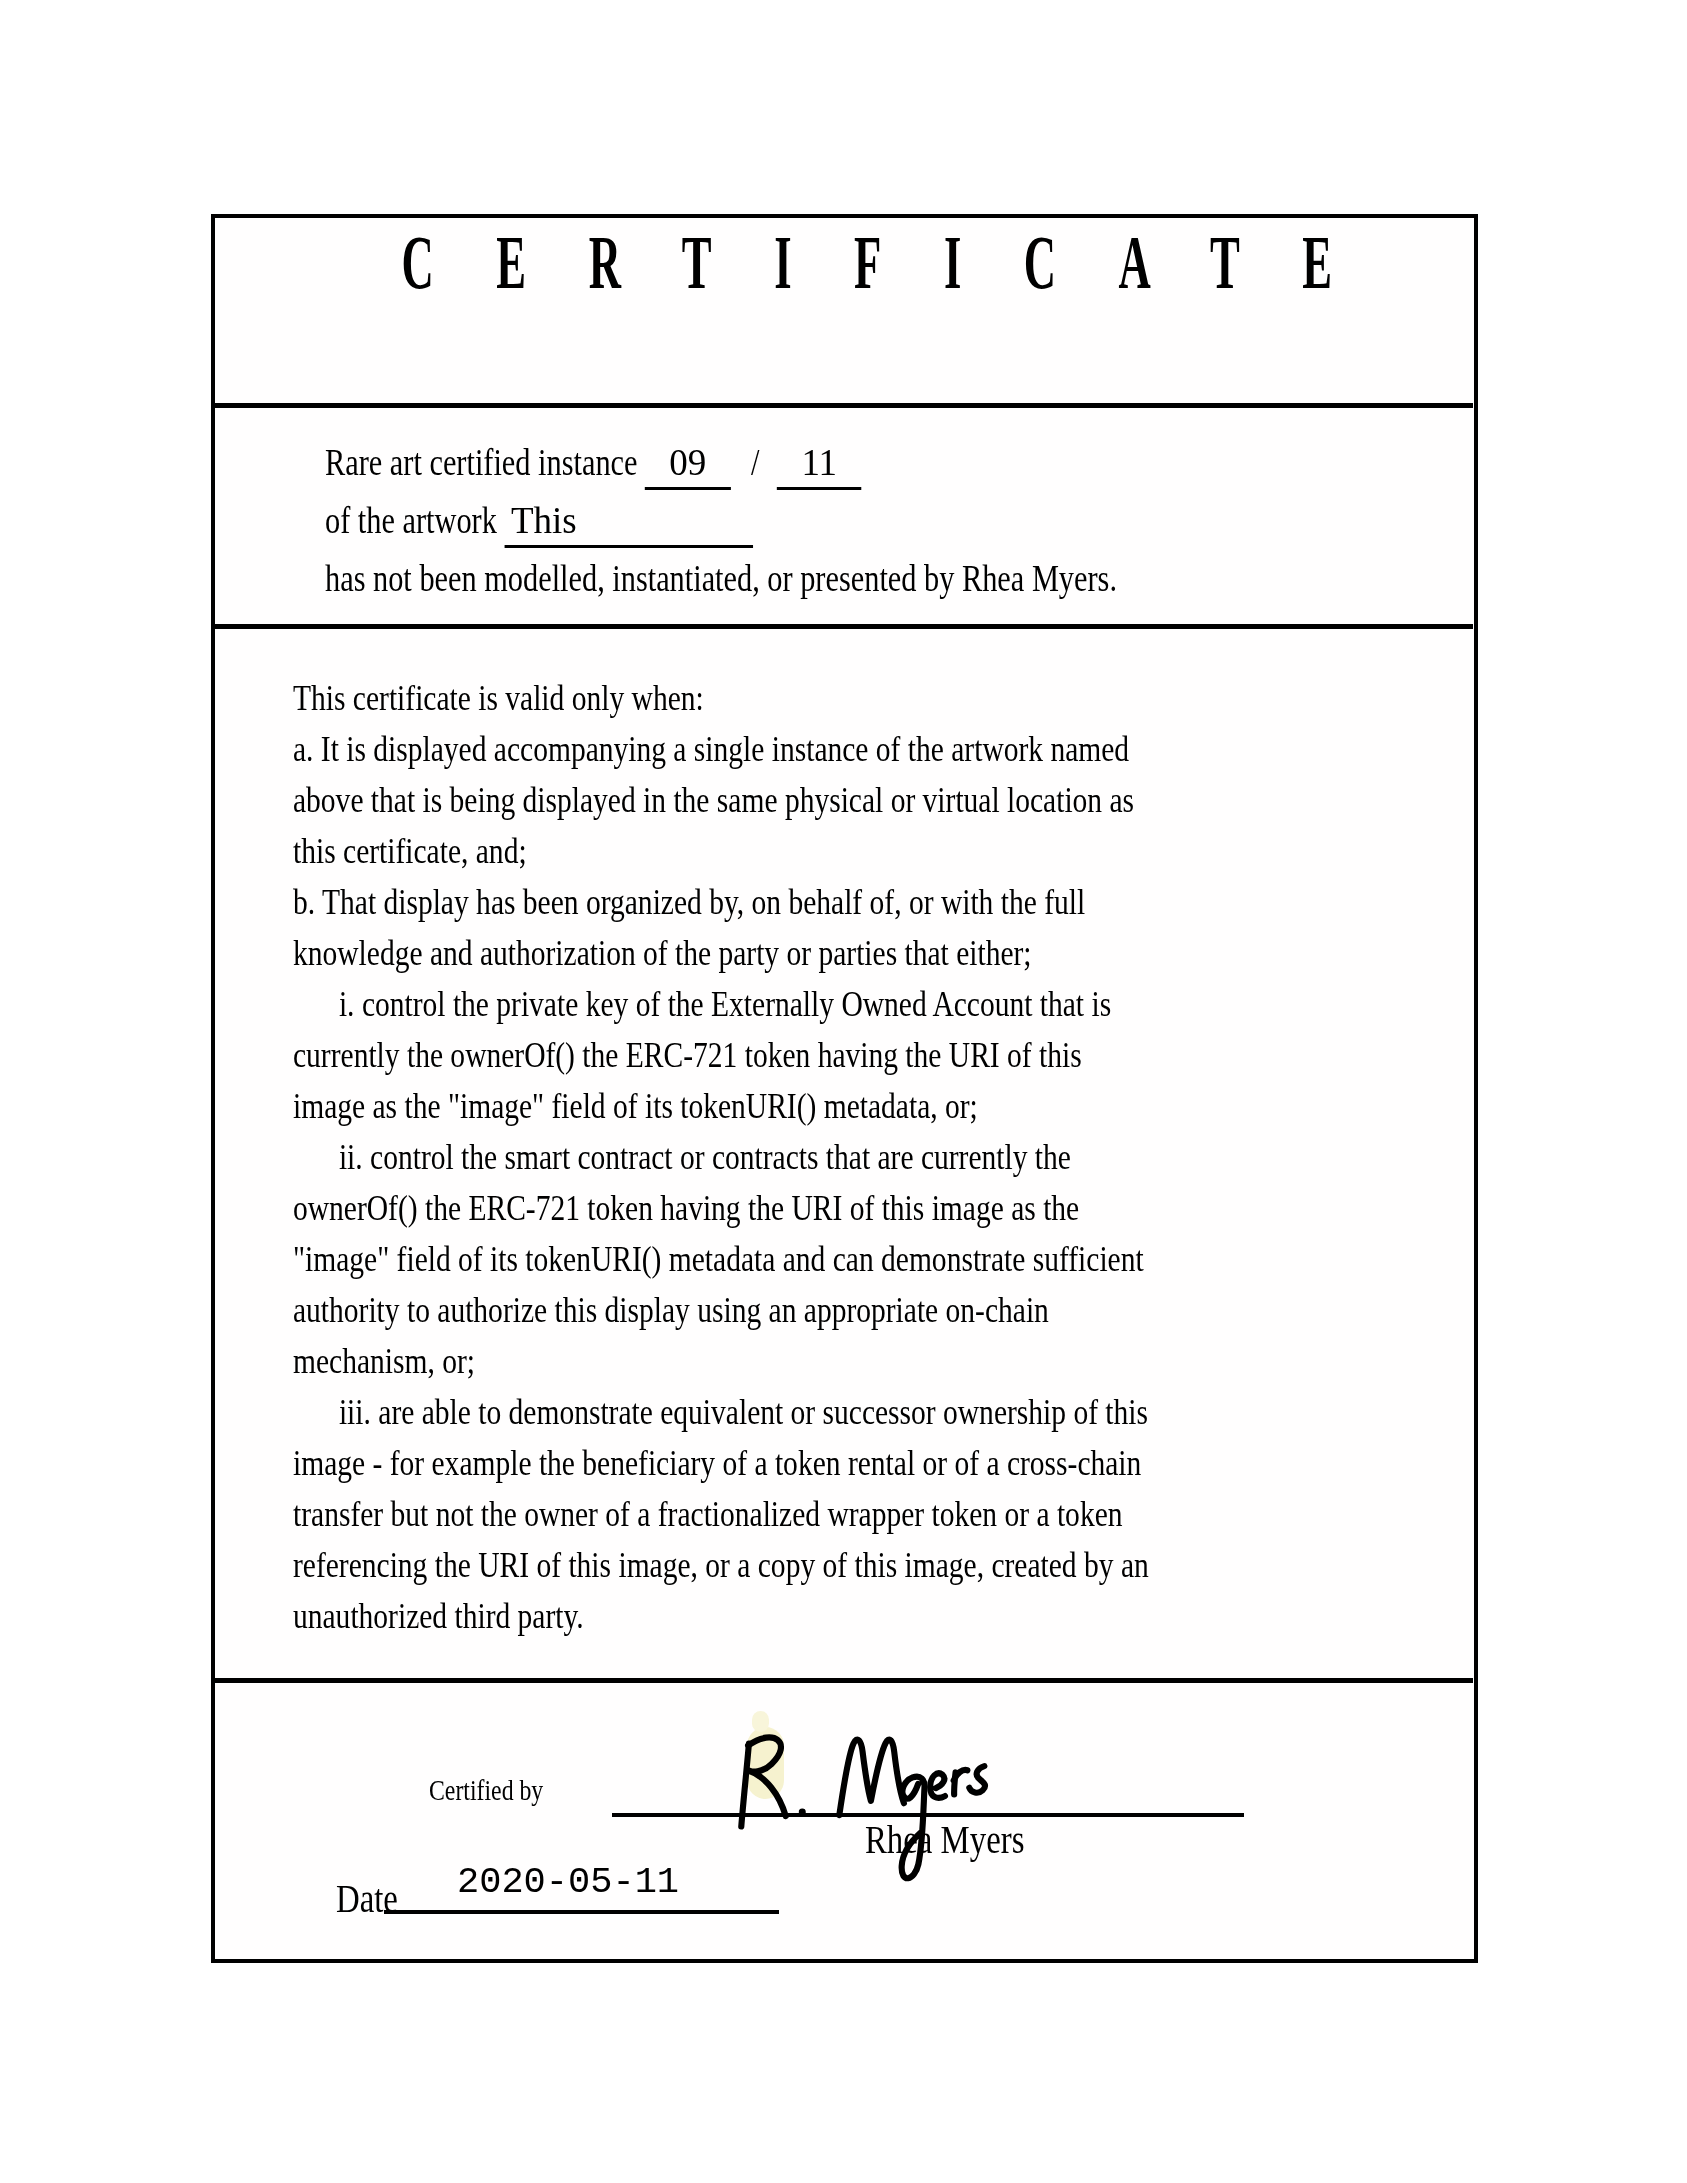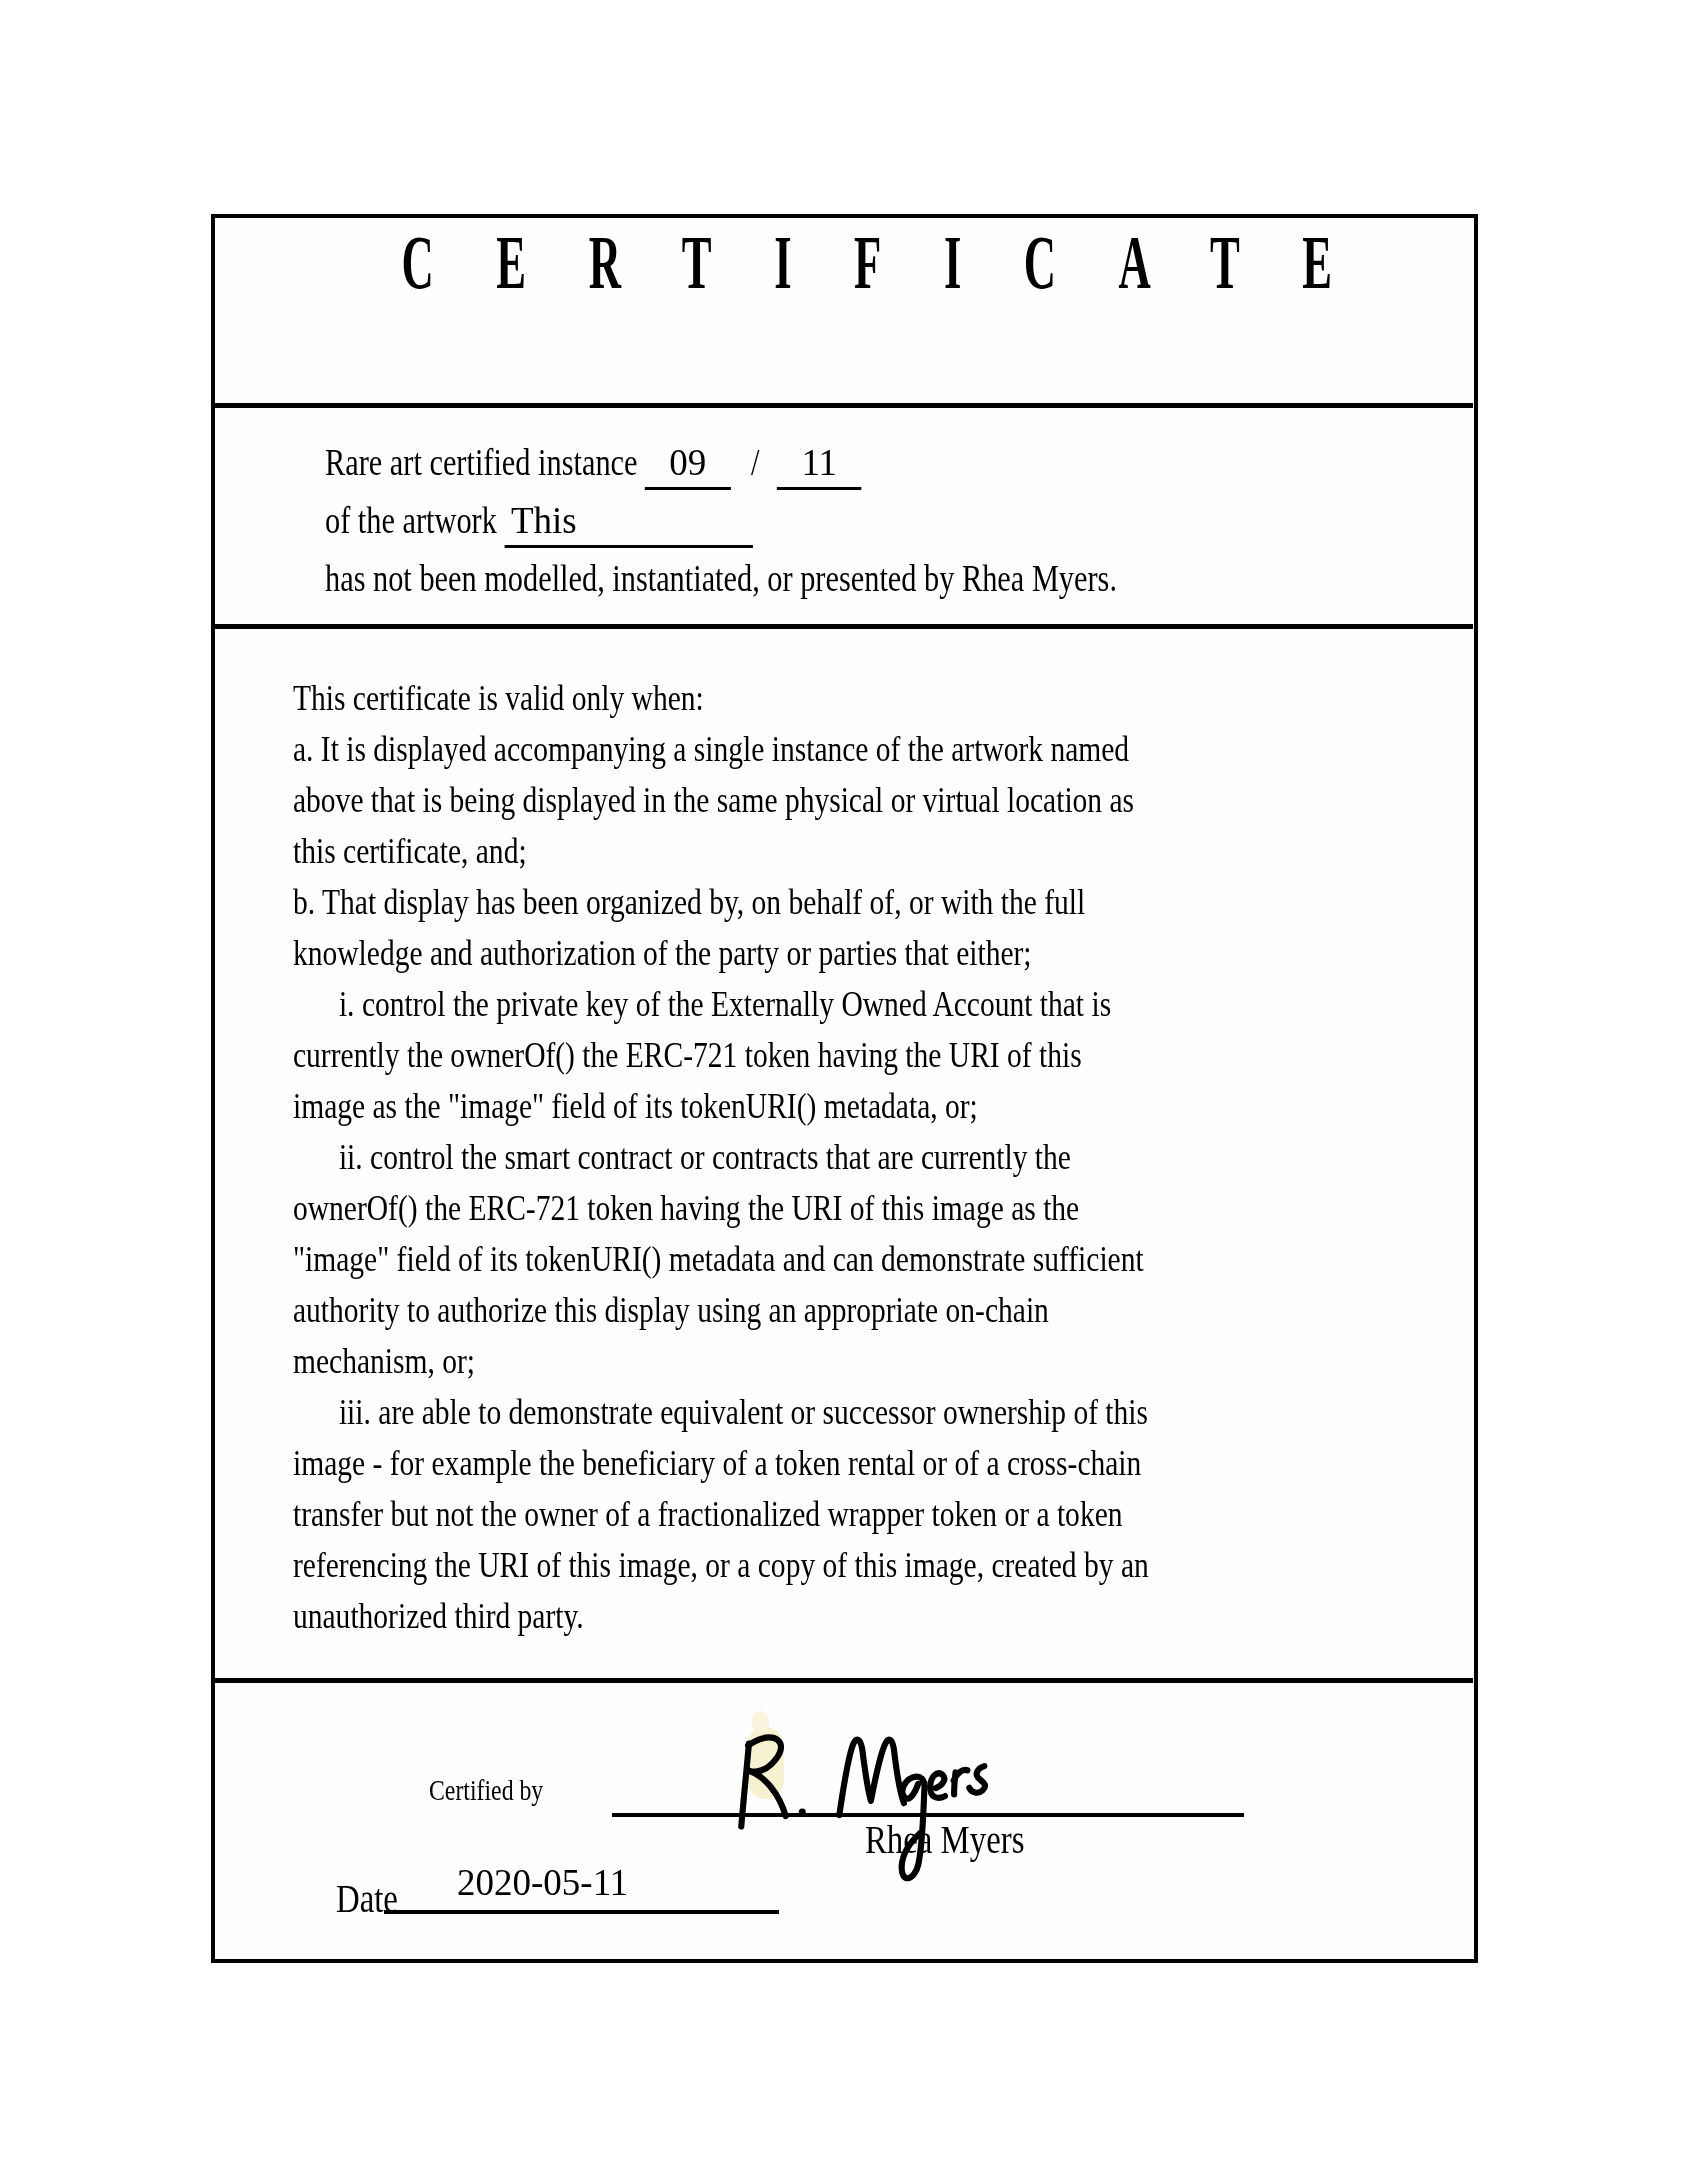--- a/index.html
+++ b/index.html
@@ -64,21 +64,21 @@
   .sig-highlight-sm {
     position:absolute; left:537px; top:28px; width:16.7px; height:21px;
     background:#f8f5da; border-radius:8.8px;
   }
   .sig-svg { position:absolute; left:501px; top:21px; transform:rotate(-2deg); }
   .printed-name { position:absolute; left:615px; top:133px; width:442px; text-align:left; font-size:40px; }
   .date-label { position:absolute; left:105px; top:192px; font-size:40px;margin-left:16px; }
   .date-line  { position:absolute; left:169px; top:227px; width:395px; height:4.4px; background:#000; }
   .date-value {
     position:absolute; left:242px; top:181px; font-size:37px; line-height:1;
-    font-family:Liberation Serif, serif;
+    font-family:Liberation Mono, monospace;
   }
 </style>
 </head>
 <body>
 
 <div class="page">
   <div class="certificate">
 
     <div class="section sec-title">
       <span class="title-text">CERTIFICATE</span>

